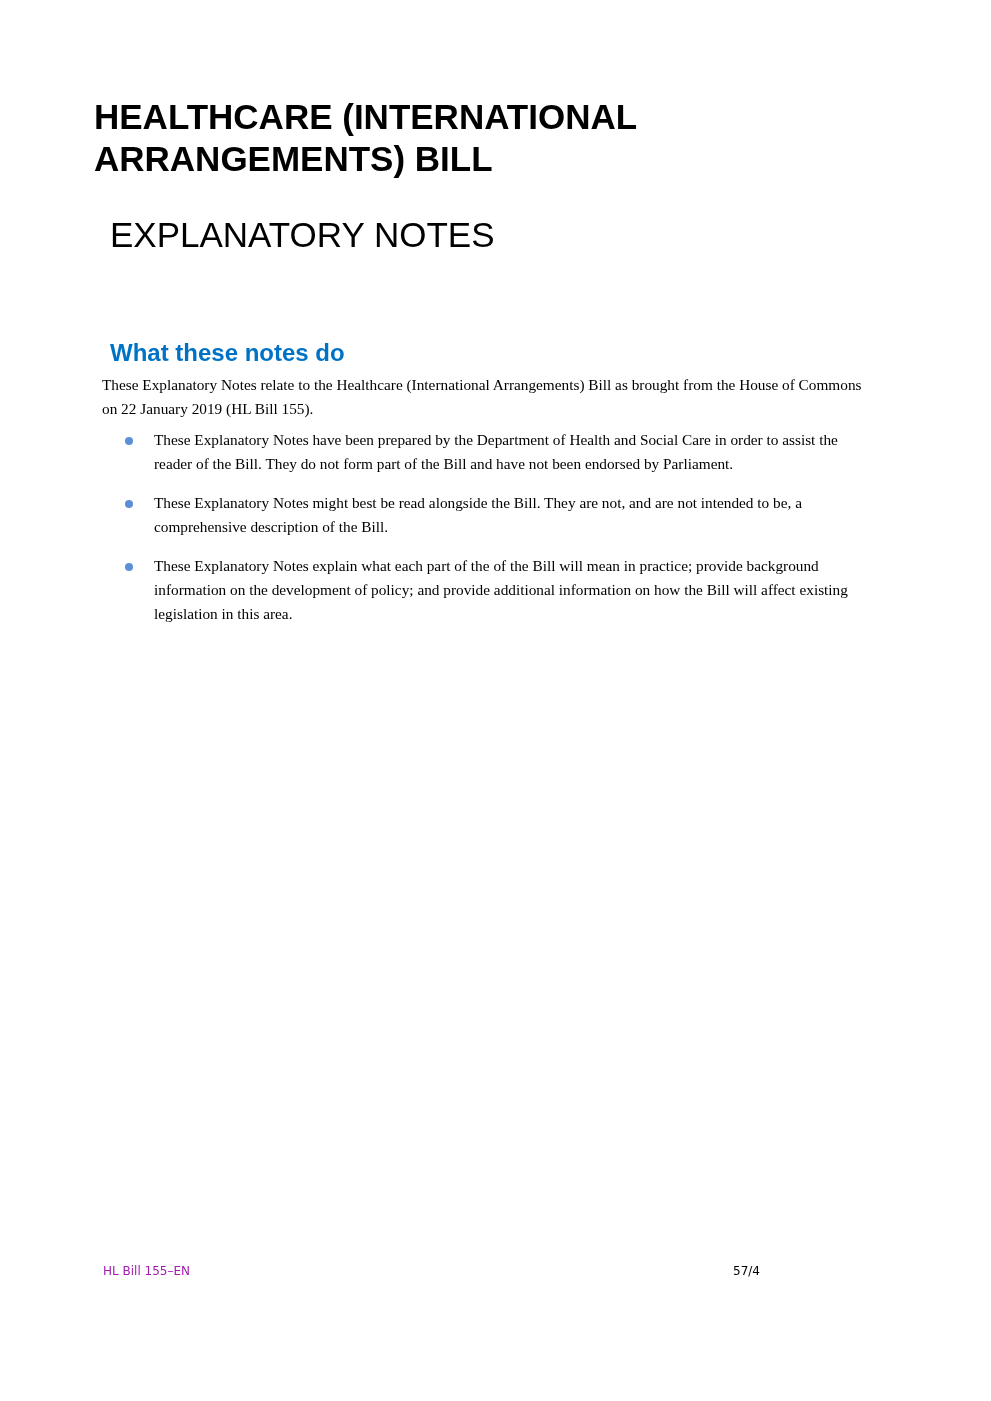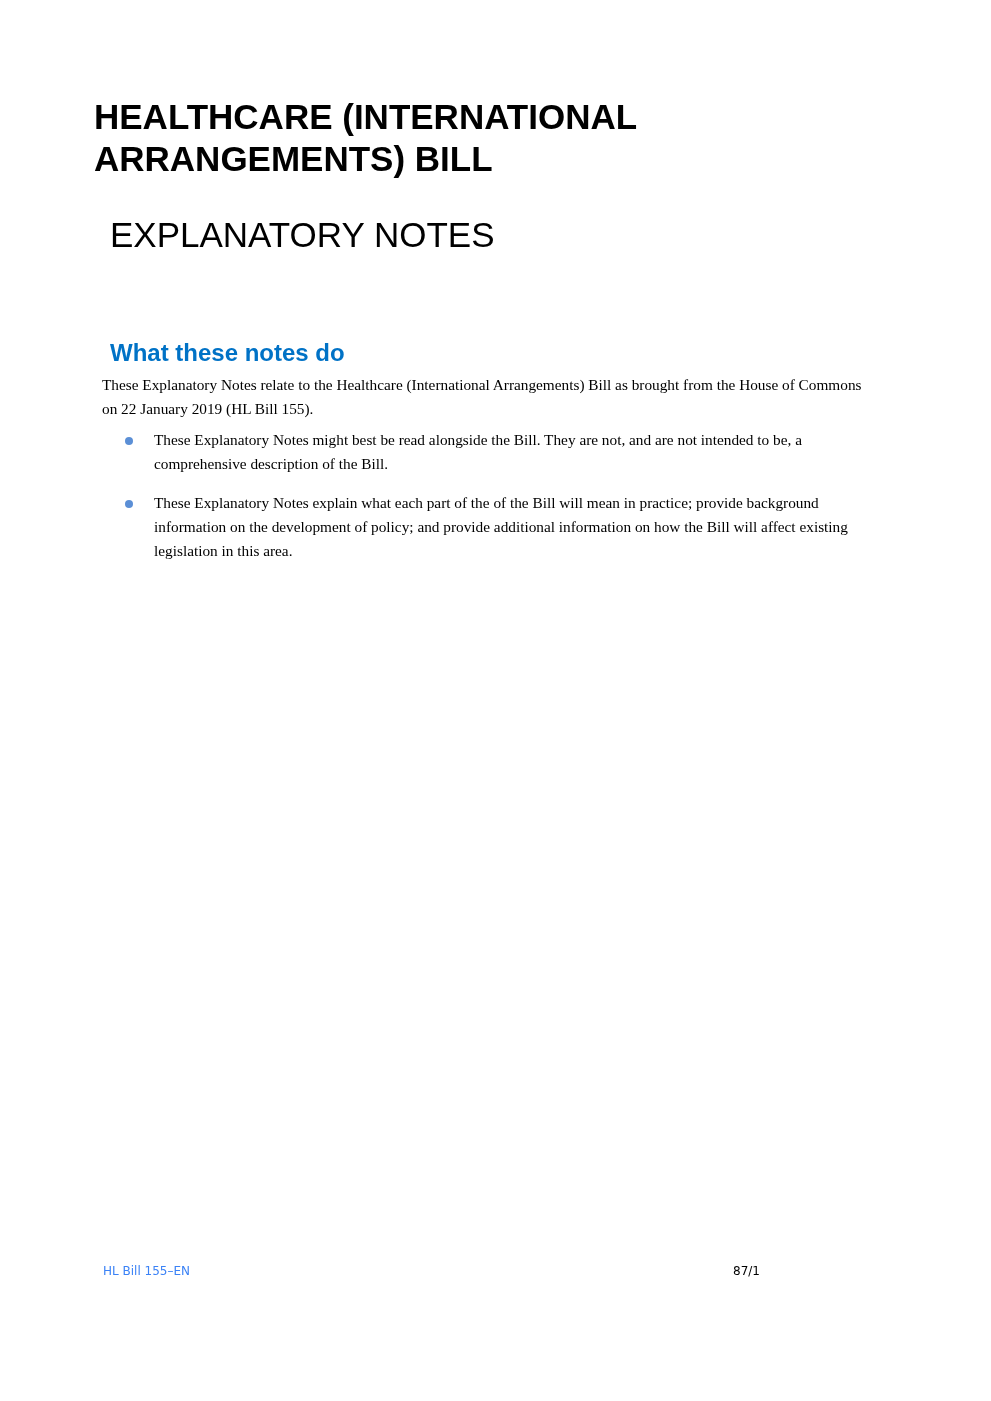--- a/index.html
+++ b/index.html
@@ -29,43 +29,47 @@
   .bullet {
     position: relative; padding-left: 60px; margin-bottom: 15px;
     font-family: "Liberation Serif", serif; font-size: 15.3px; line-height: 24px; color: #000;
   }
   .bullet-dot {
     position: absolute; left: 31px; top: 9px; width: 8px; height: 8px;
     border-radius: 50%; background: #5b8fd6;
   }
   .footer-left {
     position: absolute; left: 103px; top: 1264px;
-    font-family: "DejaVu Sans", sans-serif; font-size: 12px; color: #3b82f6;
+    font-family: "DejaVu Sans", sans-serif; font-size: 12px; color: #a21caf;
   }
   .footer-right {
     position: absolute; left: 733px; top: 1264px;
     font-family: "DejaVu Sans", sans-serif; font-size: 12px; color: #000;
   }
 </style>
 </head>
 <body>
 
 <div class="page">
   <h1 class="title">HEALTHCARE (INTERNATIONAL ARRANGEMENTS) BILL</h1>
   <h2 class="subtitle">EXPLANATORY NOTES</h2>
 
   <h3 class="section-heading">What these notes do</h3>
   <p class="intro">These Explanatory Notes relate to the Healthcare (International Arrangements) Bill as brought from the House of Commons on 22 January 2019 (HL Bill 155).</p>
 
   <ul class="bullets">
     <li class="bullet">
       <span class="bullet-dot"></span>
+      <span>These Explanatory Notes have been prepared by the Department of Health and Social Care in order to assist the reader of the Bill. They do not form part of the Bill and have not been endorsed by Parliament.</span>
+    </li>
+    <li class="bullet">
+      <span class="bullet-dot"></span>
       <span>These Explanatory Notes might best be read alongside the Bill. They are not, and are not intended to be, a comprehensive description of the Bill.</span>
     </li>
     <li class="bullet">
       <span class="bullet-dot"></span>
       <span>These Explanatory Notes explain what each part of the of the Bill will mean in practice; provide background information on the development of policy; and provide additional information on how the Bill will affect existing legislation in this area.</span>
     </li>
   </ul>
 
   <div class="footer-left">HL Bill 155–EN</div>
-  <div class="footer-right">87/1</div>
+  <div class="footer-right">57/4</div>
 </div>
 
 </body></html>

